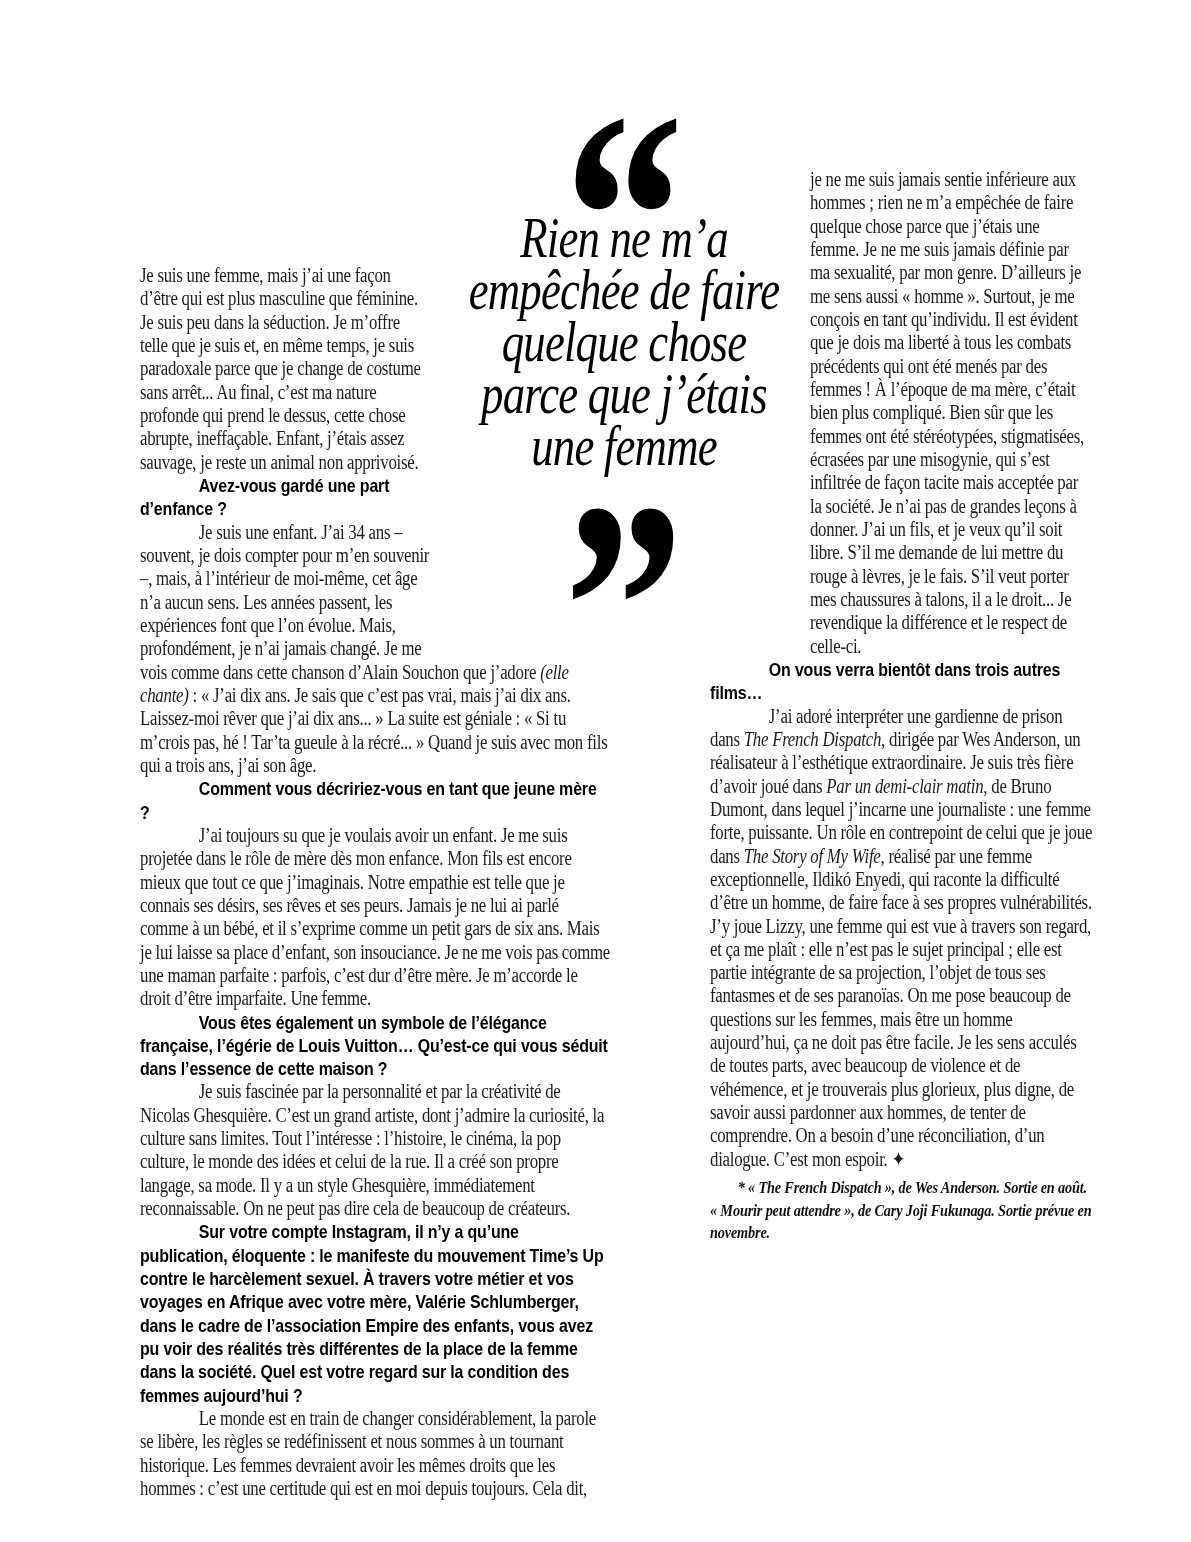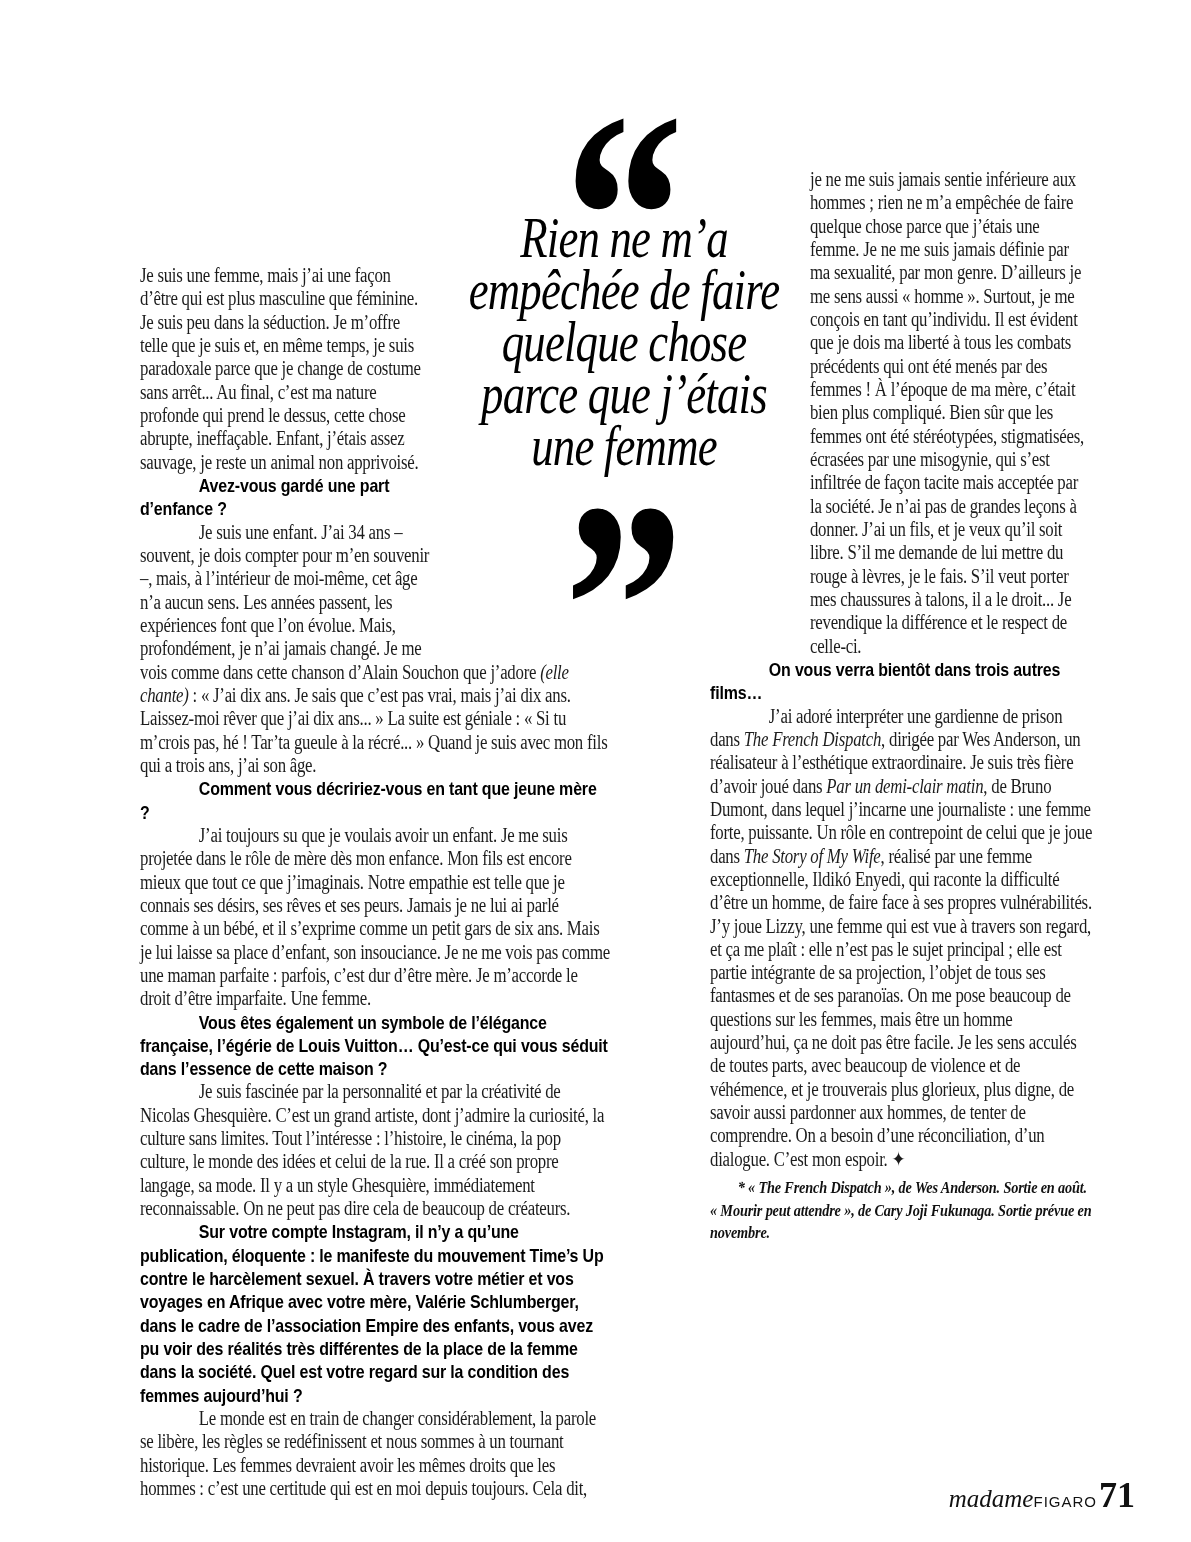--- a/index.html
+++ b/index.html
@@ -135,17 +135,14 @@
   <section class="col col-right">
     <div class="spacer-left"></div>
     <div>
         <p class="para opening"><span>je ne me suis jamais sentie inférieure aux hommes ; rien ne m’a empêchée de faire quelque chose parce que j’étais une femme. Je ne me suis jamais définie par ma sexualité, par mon genre. D’ailleurs je me sens aussi « homme ». Surtout, je me conçois en tant qu’individu. Il est évident que je dois ma liberté à tous les combats précédents qui ont été menés par des femmes ! À l’époque de ma mère, c’était bien plus compliqué. Bien sûr que les femmes ont été stéréotypées, stigmatisées, écrasées par une misogynie, qui s’est infiltrée de façon tacite mais acceptée par la société. Je n’ai pas de grandes leçons à donner. J’ai un fils, et je veux qu’il soit libre. S’il me demande de lui mettre du rouge à lèvres, je le fais. S’il veut porter mes chaussures à talons, il a le droit... Je revendique la différence et le respect de celle-ci.</span></p>
         <p class="para question"><span>On vous verra bientôt dans trois autres films…</span></p>
         <p class="para answer"><span>J’ai adoré interpréter une gardienne de prison dans </span><span class="it">The French Dispatch</span><span>, dirigée par Wes Anderson, un réalisateur à l’esthétique extraordinaire. Je suis très fière d’avoir joué dans </span><span class="it">Par un demi-clair matin</span><span>, de Bruno Dumont, dans lequel j’incarne une journaliste : une femme forte, puissante. Un rôle en contrepoint de celui que je joue dans </span><span class="it">The Story of My Wife</span><span>, réalisé par une femme exceptionnelle, Ildikó Enyedi, qui raconte la difficulté d’être un homme, de faire face à ses propres vulnérabilités. J’y joue Lizzy, une femme qui est vue à travers son regard, et ça me plaît : elle n’est pas le sujet principal ; elle est partie intégrante de sa projection, l’objet de tous ses fantasmes et de ses paranoïas. On me pose beaucoup de questions sur les femmes, mais être un homme aujourd’hui, ça ne doit pas être facile. Je les sens acculés de toutes parts, avec beaucoup de violence et de véhémence, et je trouverais plus glorieux, plus digne, de savoir aussi pardonner aux hommes, de tenter de comprendre. On a besoin d’une réconciliation, d’un dialogue. C’est mon espoir. ✦</span></p>
         <p class="para footnote"><span>* « The French Dispatch », de Wes Anderson. Sortie en août. « Mourir peut attendre », de Cary Joji Fukunaga. Sortie prévue en novembre.</span></p>
       </div>
   </section>
 
-  <footer class="footer">
-    <span class="madame">madame</span><span class="figaro">FIGARO</span><span class="folio">71</span>
-  </footer>
 
 </div>
 
 </body></html>

